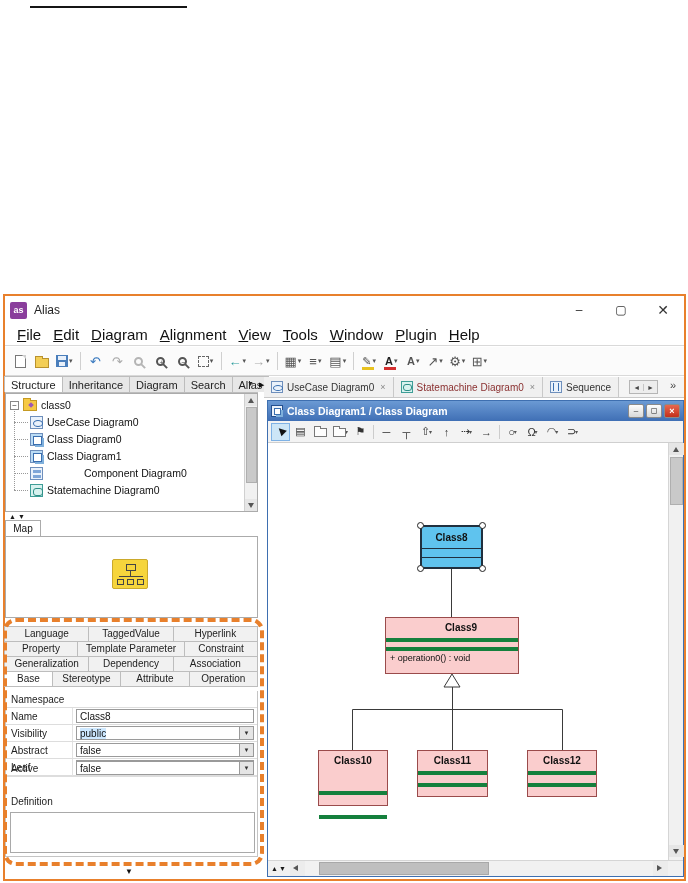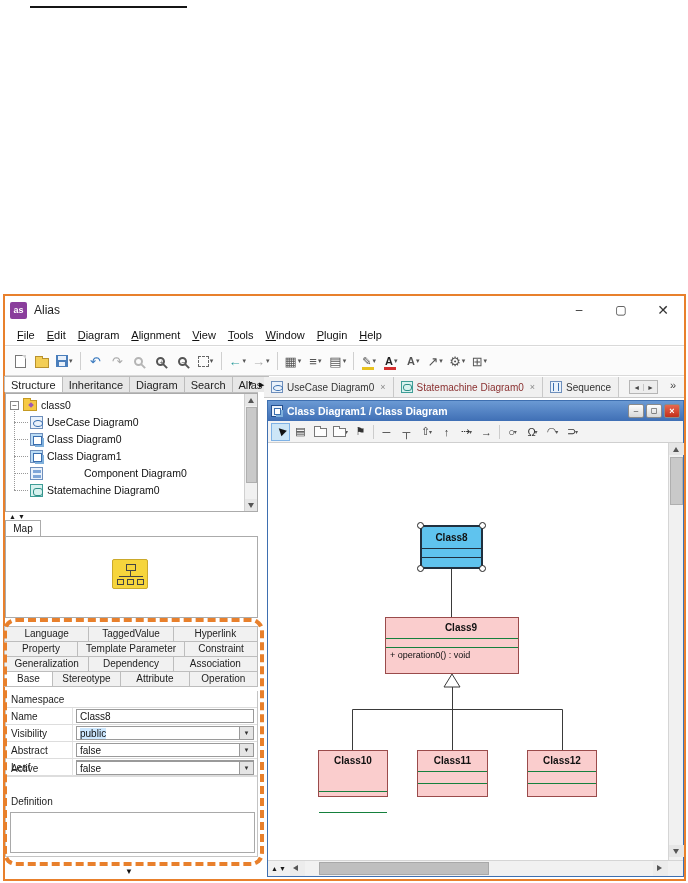--- a/index.html
+++ b/index.html
@@ -15,21 +15,21 @@
   
   .titlebar { position:absolute; left:0; top:0; width:100%; height:28px; display:flex; align-items:center; background:#fff; }
   .logo { width:17px; height:17px; margin-left:5px; background:#8A3E9C; color:#fff; font-size:9px; font-weight:bold; display:flex; align-items:center; justify-content:center; border-radius:2px; }
   .apptitle { margin-left:7px; font-size:12px; color:#222; }
   .tspacer { flex:1; }
   .winbtn { width:42px; height:26px; display:flex; align-items:center; justify-content:center; color:#333; font-size:12px; }
   .winbtn.close { font-size:14px; }
 
   
   .menubar { position:absolute; left:0; top:28px; width:100%; height:22px; display:flex; align-items:center; padding-left:6px; background:#fff; border-bottom:1px solid #D9D9D9; }
-  .menu-item { display:inline-block; padding:3px 6px; font-size:11px; color:#111; }
+  .menu-item { display:inline-block; padding:3px 6px; font-size:15px; color:#111; }
   .menu-item::first-letter { text-decoration:underline; }
 
   
   .toolbar { position:absolute; left:0; top:51px; width:100%; height:29px; display:flex; align-items:center; padding-left:4px; background:#FBFBFB; border-bottom:1px solid #D9D9D9; }
   .tbtn { position:relative; height:22px; min-width:20px; display:flex; align-items:center; justify-content:center; margin:0 1px; padding:0 2px; }
   .drop { font-size:7px; color:#555; margin-left:1px; }
   .tsep { width:1px; height:18px; background:#D0D0D0; margin:0 4px; }
   .g { font-size:13px; color:#555; line-height:1; }
   .g.blue { color:#3A7ABF; } .g.teal { color:#2E9E9E; } .g.dim { color:#ABABAB; }
   .g.small { font-size:11px; }
@@ -140,21 +140,21 @@
   .pfold { width:13px; height:9px; background:#FDFDFD; border:1px solid #777; position:relative; margin-top:2px; }
   .pfold::before { content:""; position:absolute; top:-3px; left:-1px; width:5px; height:2px; background:#FDFDFD; border:1px solid #777; border-bottom:none; }
   .pdrop { font-size:6px; color:#555; margin-left:-1px; }
 
   .canvas { position:absolute; left:0; top:42px; width:400px; height:417px; background:#fff; overflow:hidden; }
   .connectors { position:absolute; left:0; top:0; }
   .uml-class { position:absolute; display:flex; flex-direction:column; }
   .uml-class.blue { background:#5FC3EE; border:2px solid #20303F; }
   .uml-class.pink { background:#FACDCD; border:1px solid #9A4B4B; }
   .uml-title { font-weight:bold; font-size:10px; text-align:center; color:#111; }
-  .comp { border-top:1px solid #15803d; }
+  .comp { border-top:4px solid #15803d; }
   .uml-class.blue .comp { border-top:1px solid #20303F; }
   .ops { font-size:9px; color:#111; padding:2px 0 0 4px; text-align:left; }
   .handle { position:absolute; width:7px; height:7px; border-radius:50%; background:#fff; border:1px solid #222; z-index:5; }
 
   .vscroll { position:absolute; right:0; top:42px; width:15px; height:417px; background:#F1F1F1; border-left:1px solid #D5D5D5; }
   .hscrollrow { position:absolute; left:0; bottom:0; width:100%; height:16px; background:#F1F1F1; border-top:1px solid #D5D5D5; display:flex; align-items:center; }
   .hs-btn { position:relative; width:15px; height:15px; background:#ECECEC; flex:0 0 auto; }
   .hs-track { position:relative; flex:1; height:15px; }
   .hs-thumb { position:absolute; left:14px; top:1px; width:170px; height:13px; background:#BFBFBF; border:1px solid #A8A8A8; }
   .mini-split2 { font-size:7px; color:#1a1a1a; letter-spacing:1px; padding:0 3px; flex:0 0 auto; }
@@ -527,21 +527,21 @@
           <span class="handle" style="left:-5px; bottom:-5px;"></span>
           <span class="handle" style="right:-5px; bottom:-5px;"></span>
         </div>
 
         <div class="uml-class pink" style="left:117px; top:174px; width:134px; height:57px;">
           <div class="uml-title" style="line-height:20px;margin-left:18px;">Class9</div>
           <div class="comp" style="height:9px;"></div>
           <div class="comp ops" style="flex:1;">+ operation0() : void</div>
         </div>
 
-        <div class="uml-class pink" style="left:50px; top:307px; width:70px; height:47px;gap:20px;">
+        <div class="uml-class pink" style="left:50px; top:307px; width:70px; height:56px;gap:20px;">
           <div class="uml-title" style="line-height:20px;">Class10</div>
           <div class="comp" style="height:12px;"></div>
           <div class="comp" style="flex:1;"></div>
         </div>
 
         <div class="uml-class pink" style="left:149px; top:307px; width:71px; height:47px;">
           <div class="uml-title" style="line-height:20px;">Class11</div>
           <div class="comp" style="height:12px;"></div>
           <div class="comp" style="flex:1;"></div>
         </div>

